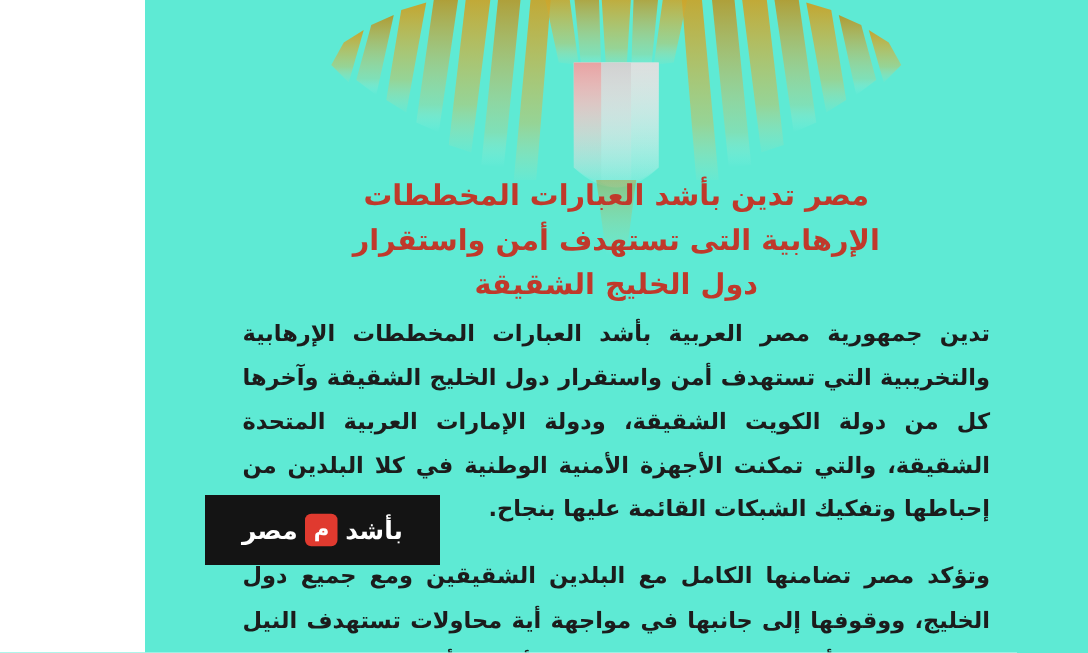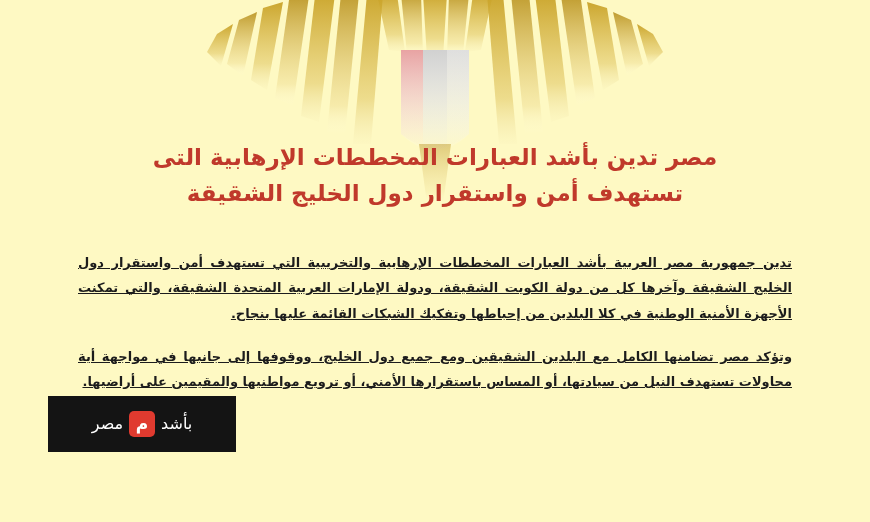--- a/index.html
+++ b/index.html
@@ -9,23 +9,23 @@
   body {
     width: 870px;
     height: 522px;
     overflow: hidden;
     background: #ffffff;
     font-family: "DejaVu Sans", "Liberation Sans", sans-serif;
   }
 
   #page {
     position: relative;
-    width: 870px;
+    width: 754px;
     height: 522px;
-    background: #fef9c3;
+    background: #5eead4;
     overflow: hidden;
   }
 
   
   .crest {
     position: absolute;
     top: -6px;
     left: 50%;
     transform: translateX(-50%);
     width: 560px;
@@ -56,48 +56,47 @@
     position: absolute;
     top: 250px;
     left: 0;
     right: 0;
     padding: 0 78px;
     box-sizing: border-box;
     direction: rtl;
   }
   .para {
     color: #1c1c1c;
-    font-size: 13px;
+    font-size: 18px;
     line-height: 1.95;
     text-align: justify;
     text-align-last: right;
     margin: 0 0 18px 0;
     font-weight: 600;
-    text-decoration: underline;
   }
   .para:last-child { margin-bottom: 0; }
 
   
   .logo-badge {
     position: absolute;
     left: 48px;
     top: 396px;
     width: 188px;
     height: 56px;
     background: #141414;
     display: flex;
     align-items: center;
     justify-content: center;
     gap: 4px;
     direction: rtl;
   }
   .logo-text {
     color: #ffffff;
-    font-size: 16px;
-    font-weight: normal;
+    font-size: 20px;
+    font-weight: bold;
     line-height: 1;
     letter-spacing: 0px;
   }
   .logo-mark {
     position: relative;
     width: 26px;
     height: 26px;
     display: inline-block;
     margin: 0 2px;
   }

